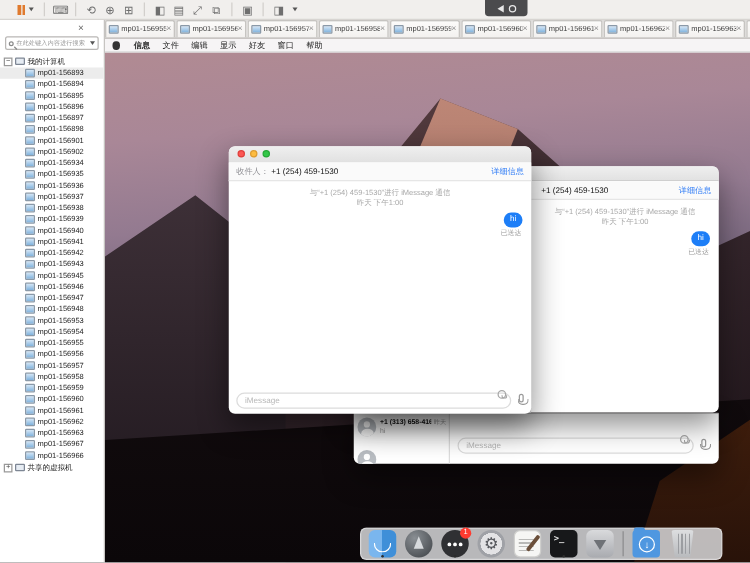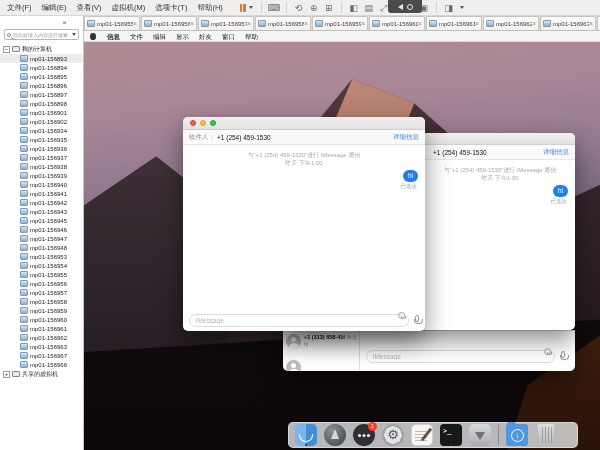--- a/index.html
+++ b/index.html
@@ -146,29 +146,20 @@
   .dk-trash::after{content:"";position:absolute;left:5px;right:5px;top:3px;bottom:3px;background:repeating-linear-gradient(90deg,#0000 0 2px,#9b9da1 2px 3px);}
   .dock-sep{width:1px;height:20px;background:rgba(60,60,60,.35);flex:none;}
   .run-dot{position:absolute;bottom:1px;width:2px;height:2px;border-radius:50%;background:#2c2c2c;}
 </style>
 </head>
 <body>
 
 <div class="app">
 
   <div class="host-bar">
-    <div class="hmenus">
-
-    <span class="hmenu">文件(F)</span>
-        <span class="hmenu">编辑(E)</span>
-        <span class="hmenu">查看(V)</span>
-        <span class="hmenu">虚拟机(M)</span>
-        <span class="hmenu">选项卡(T)</span>
-        <span class="hmenu">帮助(H)</span>
-      </div>
     <div class="toolbar">
       <span class="pause-btn">
         <span class="pause-bar"></span>
         <span class="pause-bar"></span>
         <span class="caret"></span>
       </span>
       <span class="tsep"></span>
       <span class="tico i-cad"></span>
       <span class="tsep"></span>
       <span class="tico i-rev"></span>

